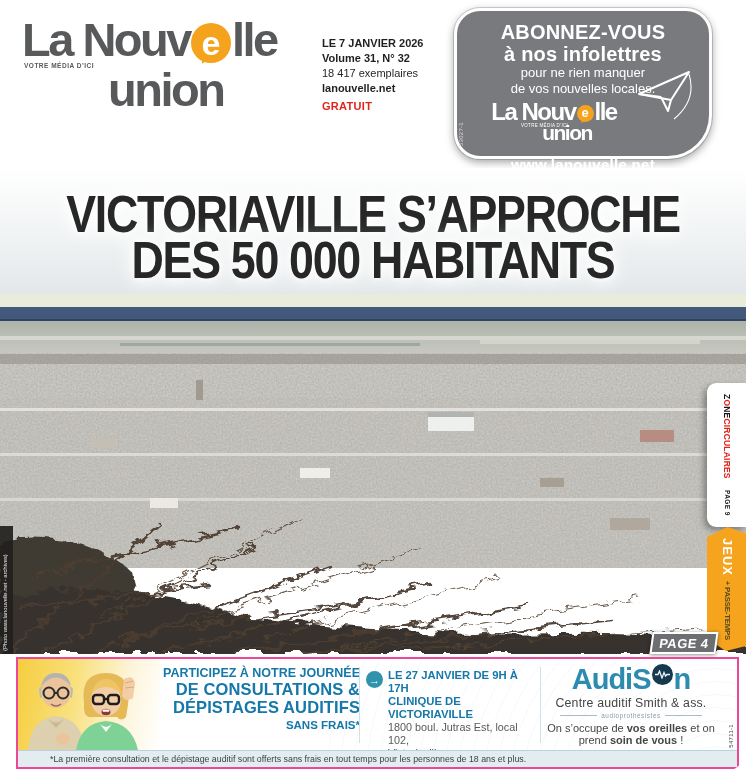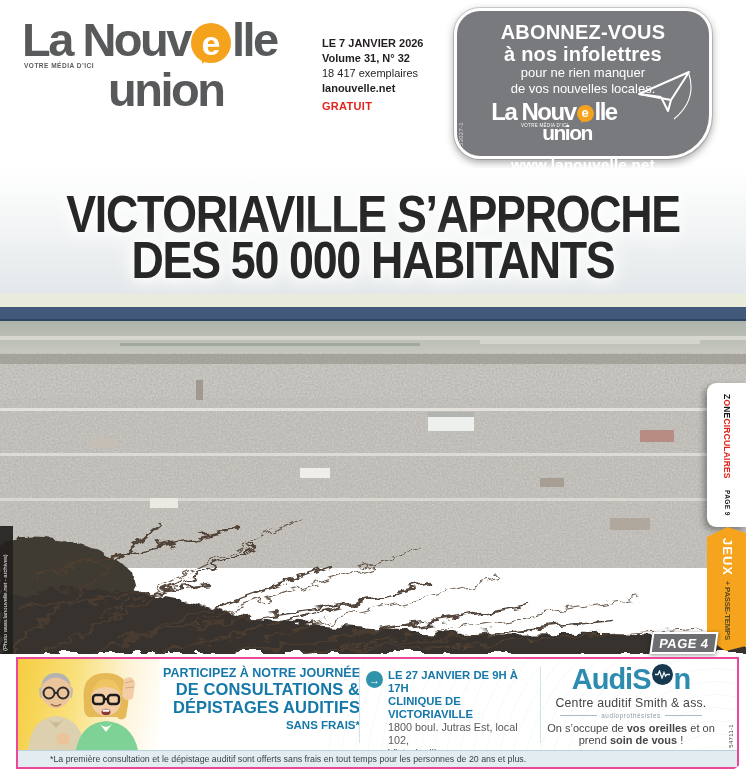--- a/index.html
+++ b/index.html
@@ -342,16 +342,16 @@
       </div>
       <div class="brand-since">Depuis 15 ans</div>
       <div class="brand-contact">
         <span>centre-auditif.ca</span>
         <span>|</span>
         <span>877 471-0101</span>
       </div>
     </div>
 
     <div class="vcode ad-code">54711-1</div>
-    <div class="ad-disclaimer">*La première consultation et le dépistage auditif sont offerts sans frais en tout temps pour les personnes de 20 ans et plus.</div>
+    <div class="ad-disclaimer">*La première consultation et le dépistage auditif sont offerts sans frais en tout temps pour les personnes de 18 ans et plus.</div>
   </div>
 
 </div>
 
 </body></html>

